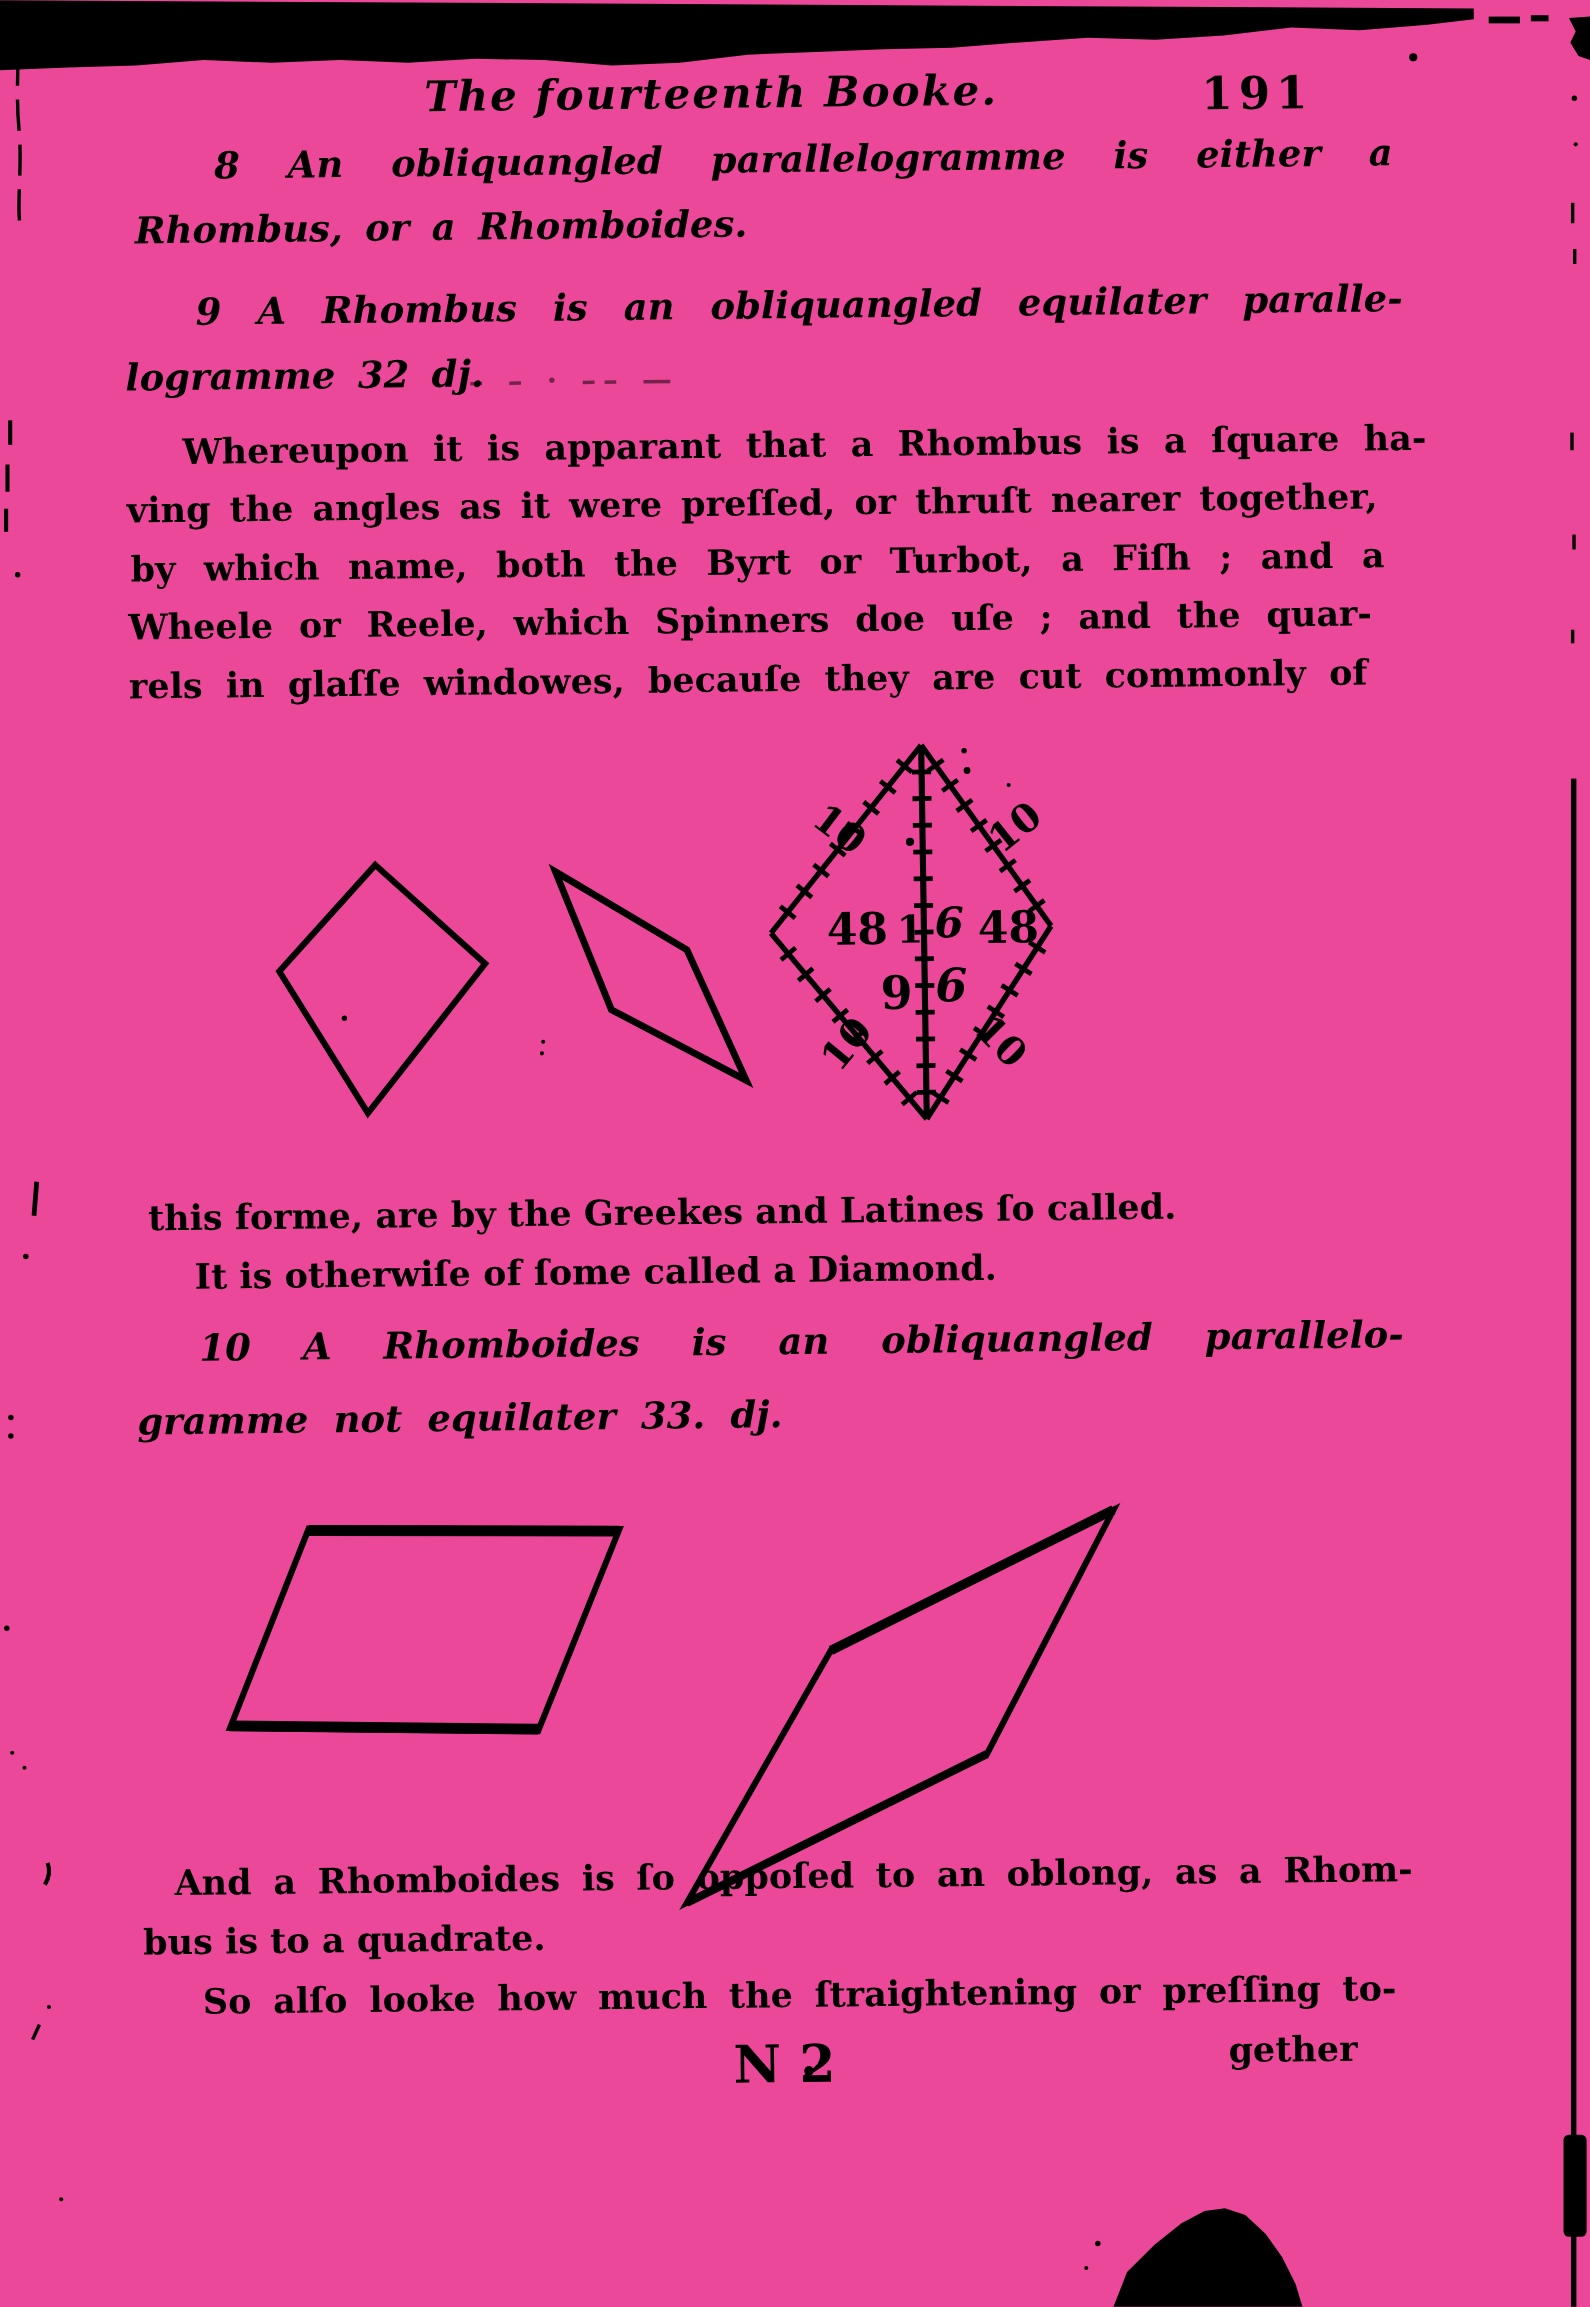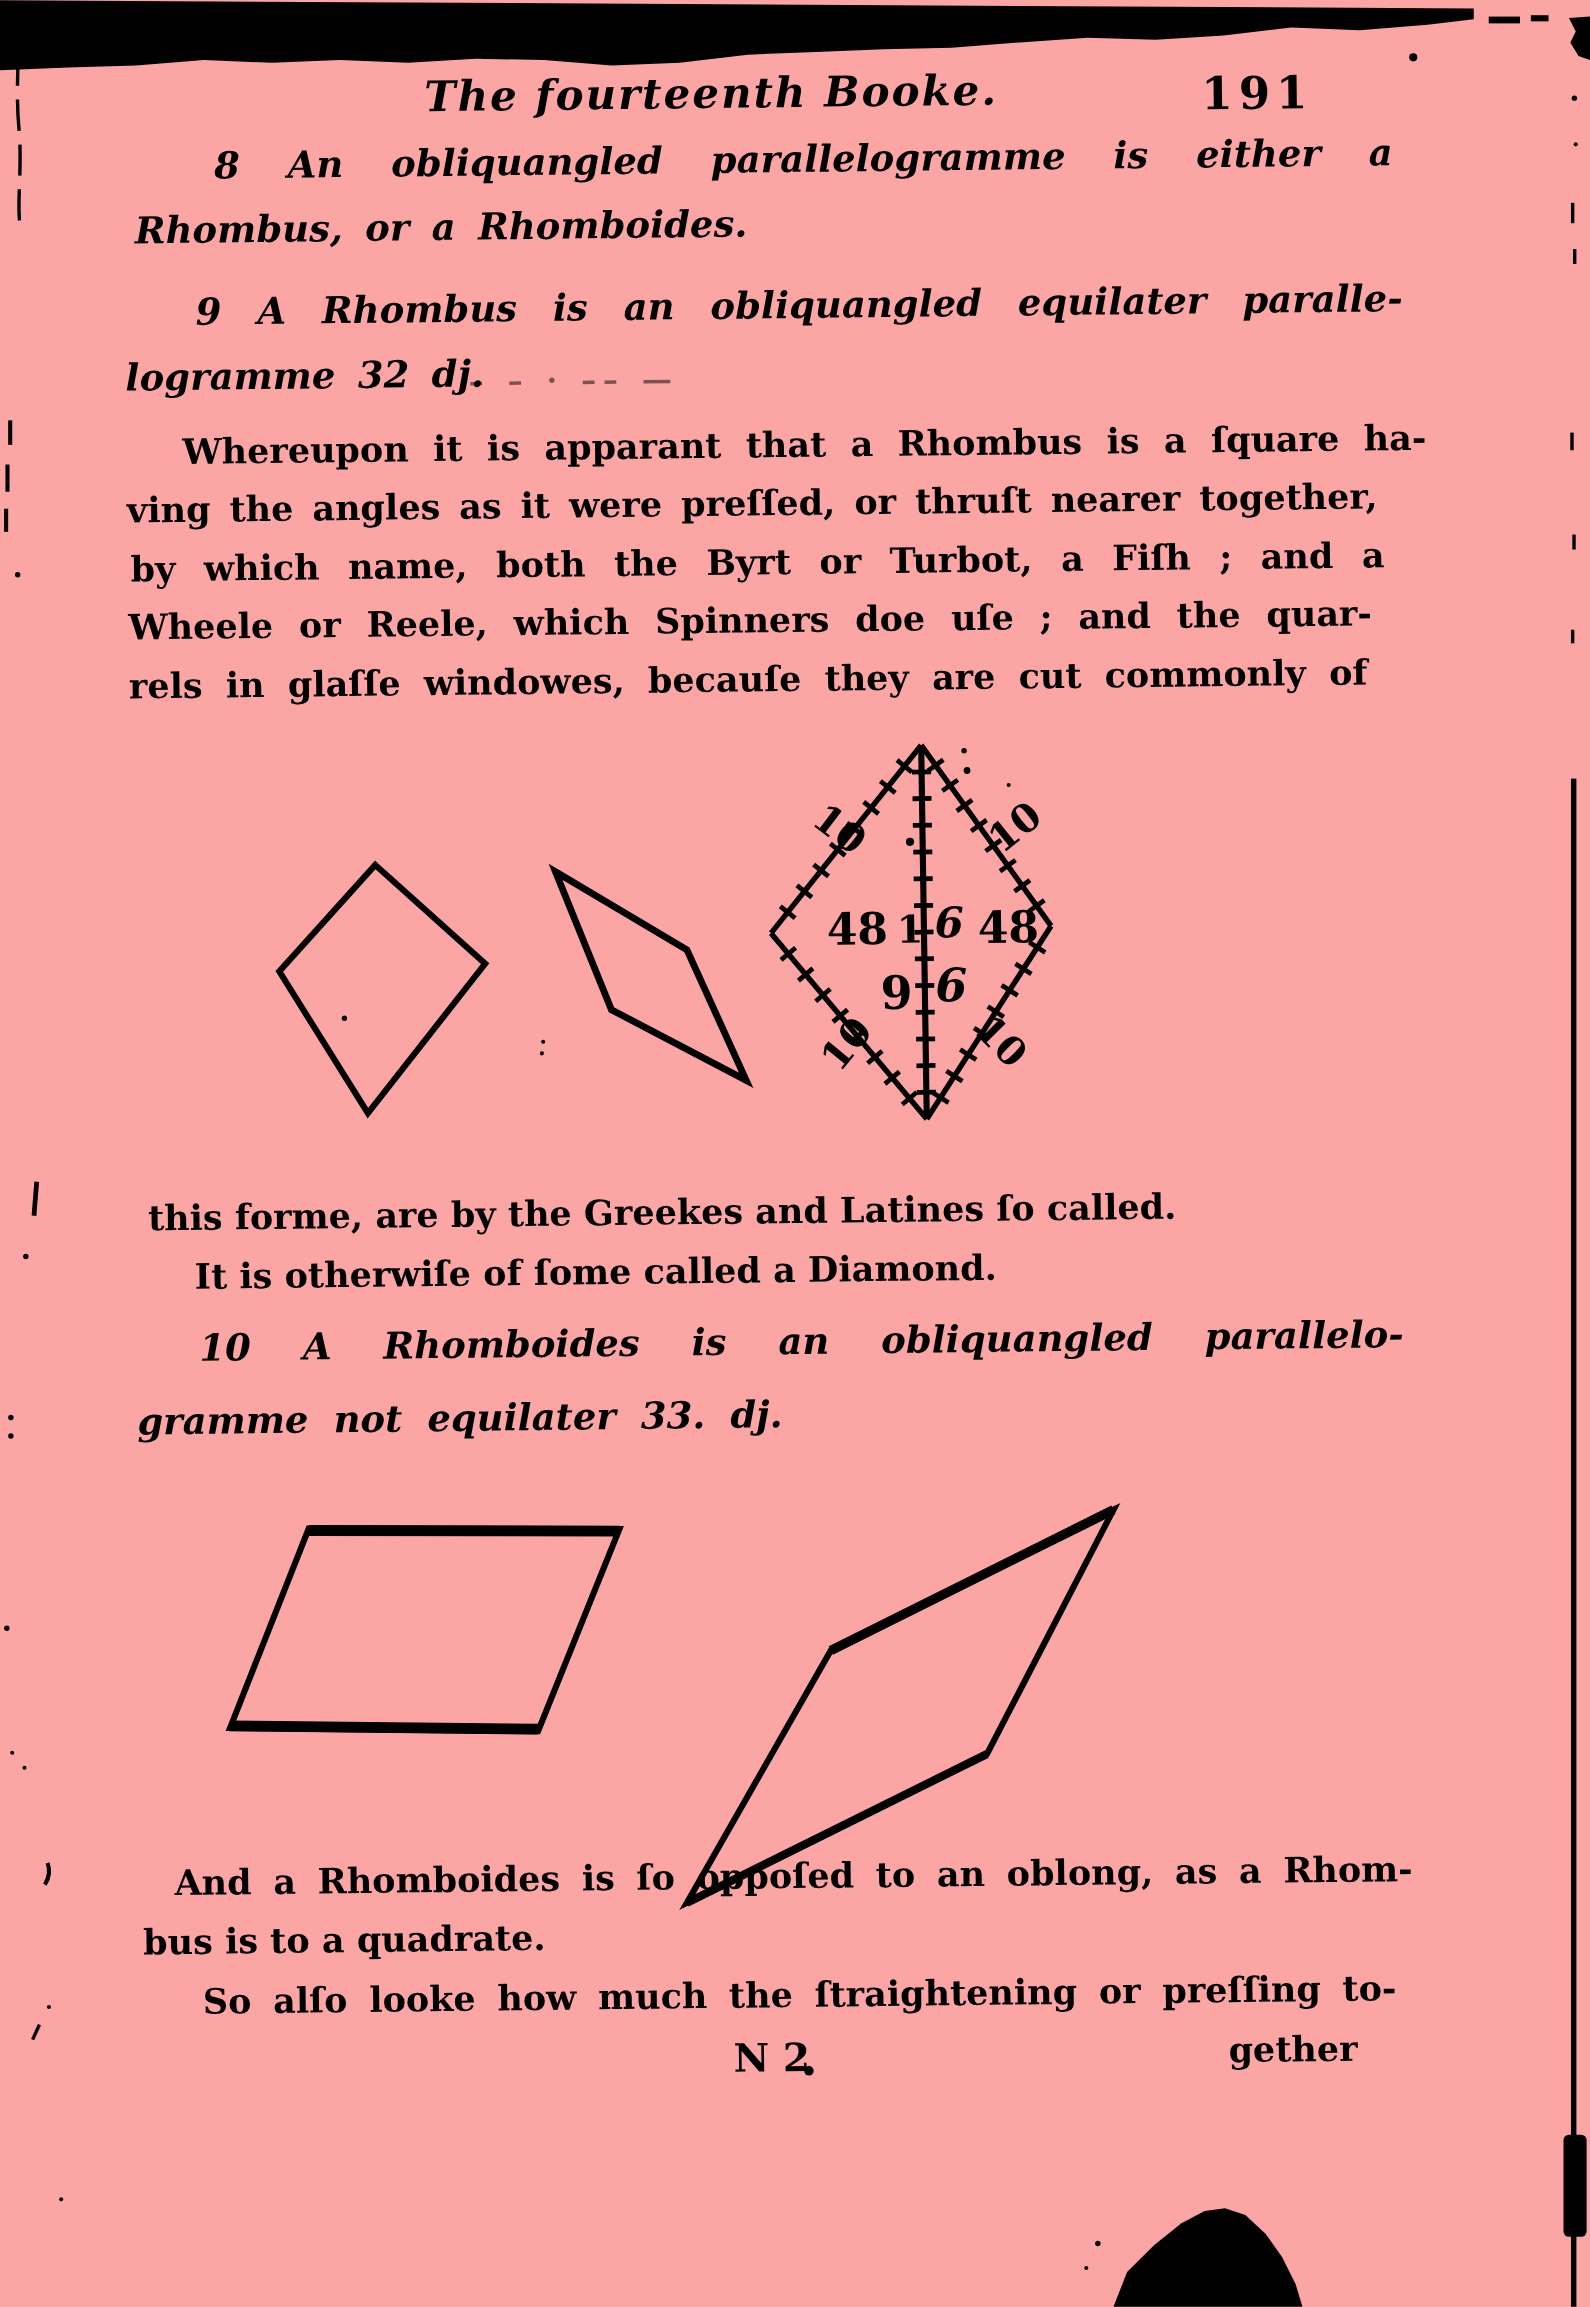--- a/index.html
+++ b/index.html
@@ -1,17 +1,17 @@
 <!DOCTYPE html>
 <html style="font-size:11px"><head>
 <meta charset="utf-8">
 <style>
   html,body{margin:0;padding:0;}
   body{width:1590px;height:2307px;background:#ffffff;position:relative;overflow:hidden;}
-  .page{position:absolute;inset:0;background:#fca5a5;}
+  .page{position:absolute;inset:0;background:#ec4899;}
   svg.layer{position:absolute;left:0;top:0;width:1590px;height:2307px;}
   .content{position:absolute;inset:0;transform:rotate(-0.65deg);transform-origin:50% 45%;}
   .r{position:absolute;font:600 35px/1.05 "DejaVu Serif",serif;color:#000;white-space:nowrap;}
   .i{position:absolute;font:italic 600 37px/1.05 "DejaVu Serif",serif;color:#000;white-space:nowrap;}
   .title{position:absolute;font:italic 700 42px/1 "DejaVu Serif",serif;color:#000;letter-spacing:2px;white-space:nowrap;}
   .pgnum{position:absolute;font:700 45px/1 "DejaVu Serif",serif;color:#000;letter-spacing:6.1px;white-space:nowrap;}
   .fl{position:absolute;font:700 39px/1 "DejaVu Serif",serif;color:#000;white-space:nowrap;}
   .fli{position:absolute;font:italic 700 42px/1 "DejaVu Serif",serif;color:#000;white-space:nowrap;}
   .marks{position:absolute;font:600 30px/1 "DejaVu Serif",serif;color:#000;opacity:.5;letter-spacing:6.8px;white-space:nowrap;}
 </style>
@@ -177,18 +177,18 @@
     <span class="r" style="left:146px;top:1193px">this forme, are by the Greekes and Latines ſo called.</span>
     <span class="r" style="left:192px;top:1252px">It is otherwiſe of ſome called a Diamond.</span>
 
     <span class="i" style="left:196px;top:1322px;word-spacing:39px">10  A Rhomboides is an obliquangled parallelo-</span>
     <span class="i" style="left:133px;top:1395px;word-spacing:12.2px">gramme not equilater 33. dj.</span>
 
     <span class="r" style="left:165px;top:1858px;word-spacing:9.5px">And a Rhomboides is ſo oppoſed to an oblong, as a Rhom-</span>
     <span class="r" style="left:133px;top:1917px">bus is to a quadrate.</span>
     <span class="r" style="left:192px;top:1977px;word-spacing:9.5px">So alſo looke how much the ſtraightening or preſſing to-</span>
 
-    <span class="r" style="left:722px;top:2037px;font-size:39px">N 2</span>
+    <span class="r" style="left:722px;top:2037px;font-size:52px">N 2</span>
     <span class="r" style="left:1217px;top:2037px">gether</span>
 
   </div>
 </div>
 
 
 </body></html>

